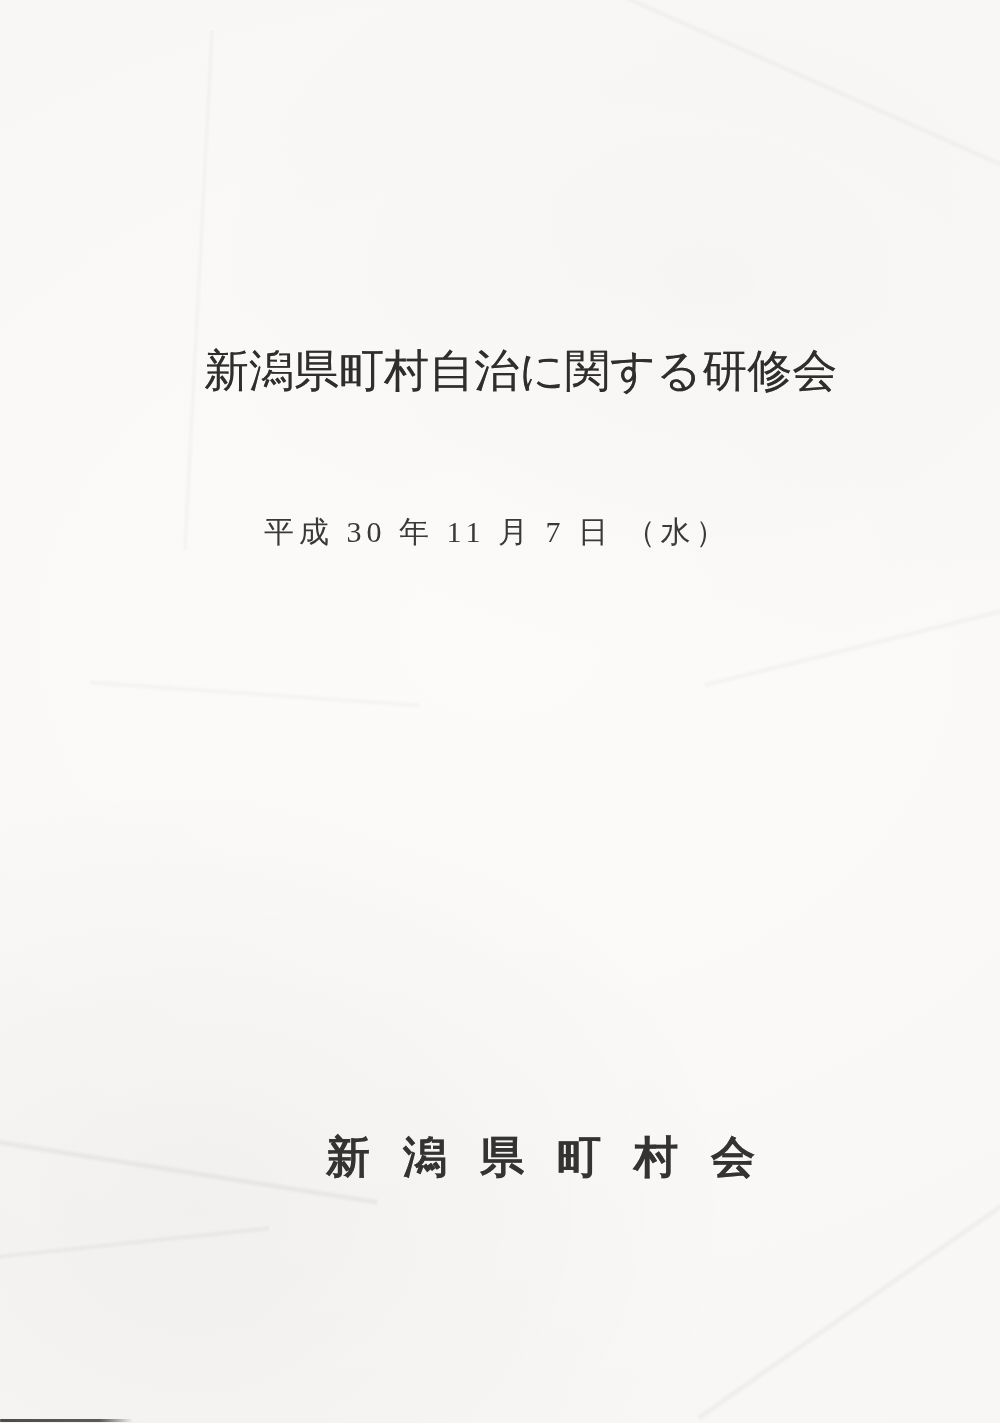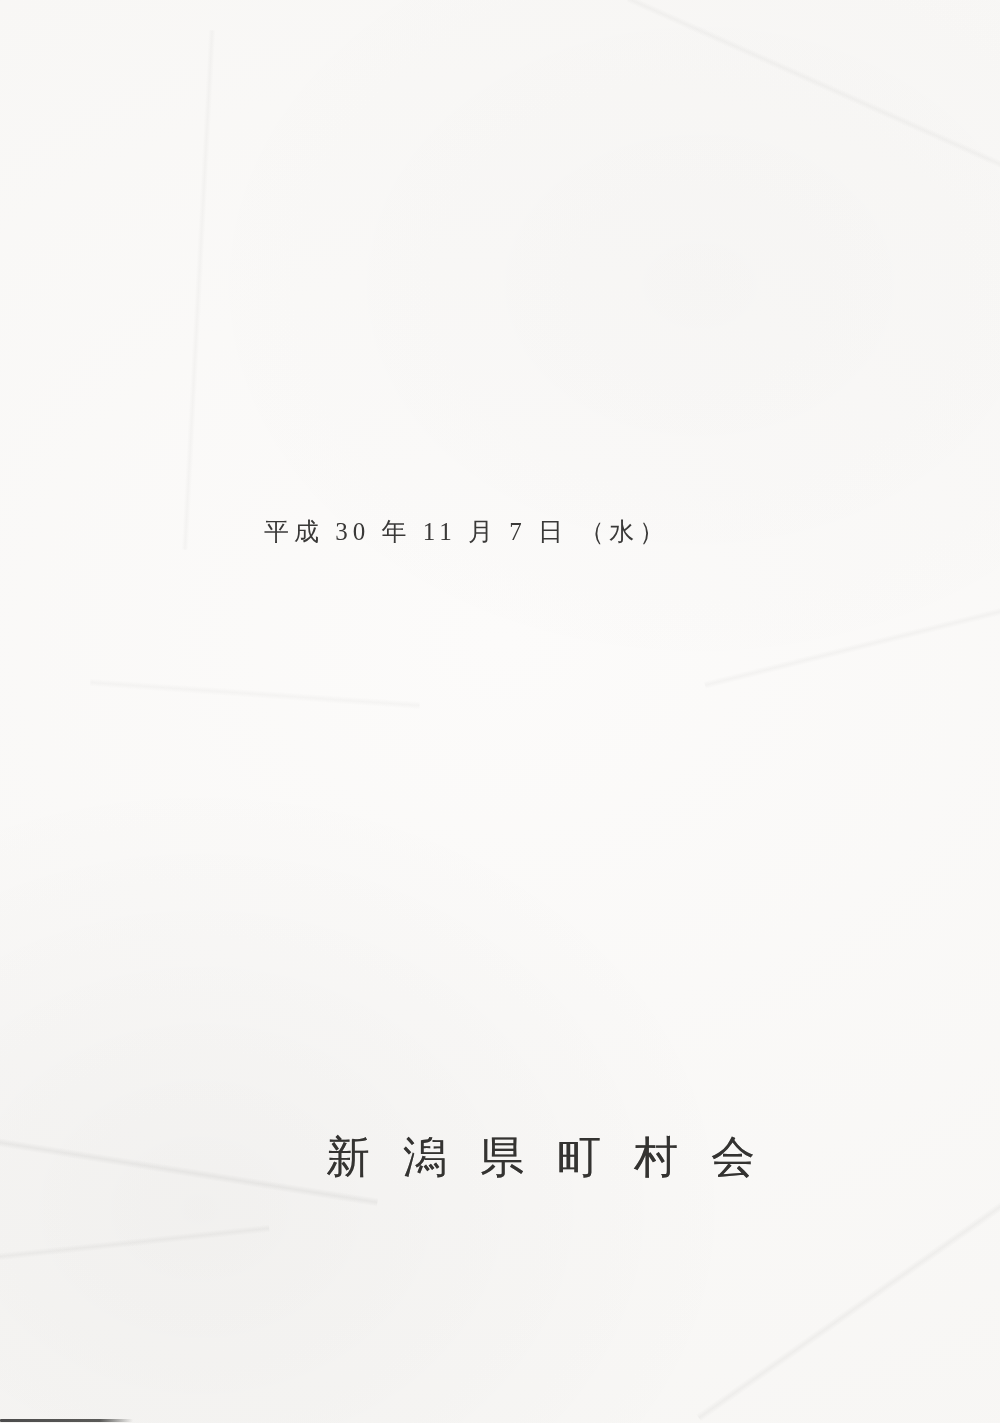--- a/index.html
+++ b/index.html
@@ -89,49 +89,50 @@
   }
 
   .meta-block {
     position: absolute;
     left: 264px;
     top: 506px;
     color: #3a3938;
     white-space: nowrap;
   }
   .meta-line {
-    font-size: 25px;
+    font-size: 30px;
     letter-spacing: 5px;
     line-height: 51px;
   }
 
   .org-name {
     position: absolute;
     left: 326px;
     top: 1128px;
     font-size: 44px;
-    font-weight: 400;
+    font-weight: 700;
     letter-spacing: 33px;
     color: #343331;
     white-space: nowrap;
     text-shadow: 0 0 0.5px rgba(52,51,49,0.5);
   }
 </style>
 </head>
 <body>
 
 <div class="page">
   <div class="crease crease-1"></div>
   <div class="crease crease-2"></div>
   <div class="crease crease-3"></div>
   <div class="crease crease-4"></div>
   <div class="crease crease-5"></div>
   <div class="crease crease-6"></div>
   <div class="crease crease-7"></div>
 
+  <h1 class="doc-title">新潟県町村自治に関する研修会</h1>
 
   <div class="meta-block">
     <div class="meta-line">平成 30 年 11 月 7 日 （水）</div>
   </div>
 
   <div class="org-name">新潟県町村会</div>
 
   <div class="scan-edge"></div>
 </div>
 

